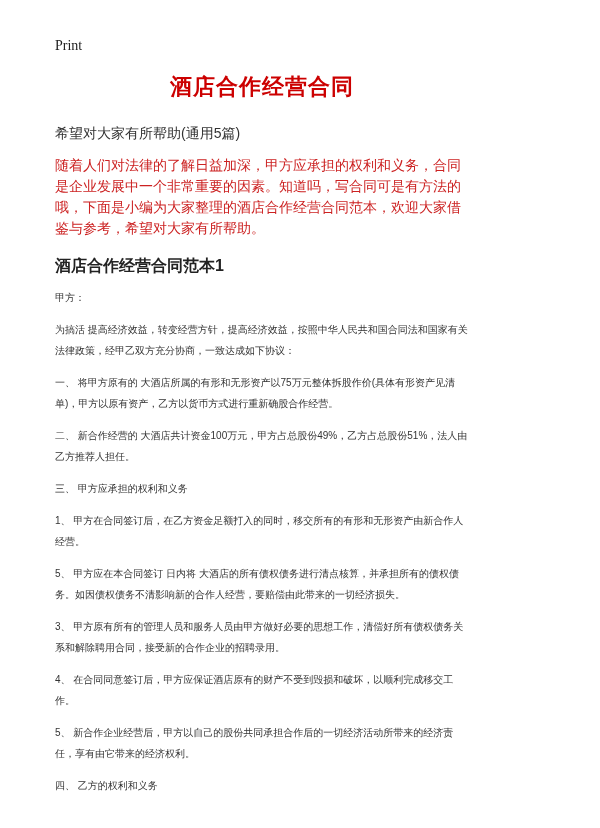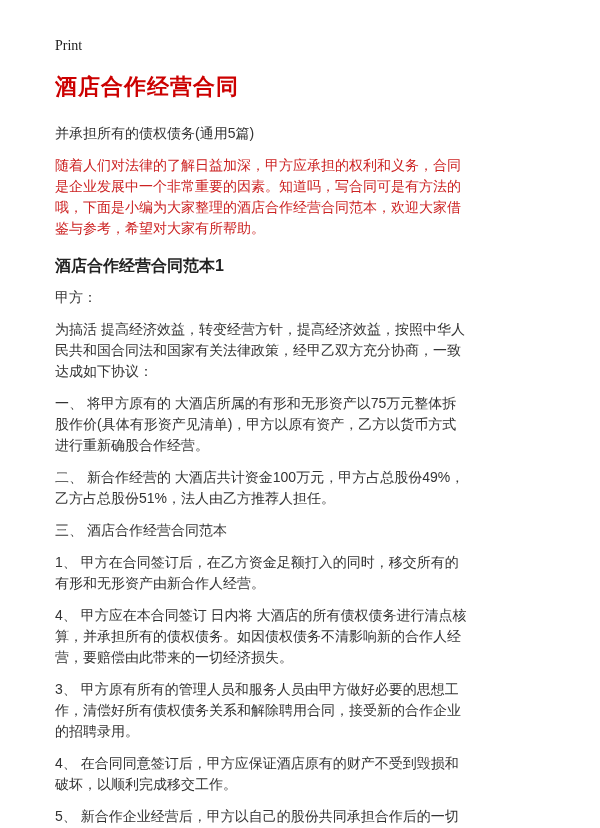--- a/index.html
+++ b/index.html
@@ -23,20 +23,21 @@
   }
   .print-link {
     font-family: "Liberation Serif", serif;
     font-size: 14px;
     color: #222222;
     cursor: pointer;
     display: inline-block;
   }
   .doc-title {
     margin: 20px 0 0 0;
+    text-align: center;
     font-size: 22px;
     line-height: 26px;
     font-weight: bold;
     color: var(--title_red, #cc0000);
     letter-spacing: 1px;
   }
   .subtitle {
     margin: 24px 0 0 0;
     font-size: 14px;
     line-height: 18px;
@@ -50,45 +51,45 @@
   }
   .sample-heading {
     margin: 17px 0 0 0;
     font-size: 16px;
     line-height: 20px;
     font-weight: bold;
     color: #222222;
   }
   .body-para {
     margin: 11px 0 0 0;
-    font-size: 14px;
+    font-size: 10px;
     line-height: 21px;
     color: var(--body_text, #333333);
   }
 </style>
 </head>
 <body>
 
 <div class="page">
 
   <span class="print-link">Print</span>
 
   <h1 class="doc-title">酒店合作经营合同</h1>
 
-  <p class="subtitle">并承担所有的债权债务(通用5篇)</p>
+  <p class="subtitle">希望对大家有所帮助(通用5篇)</p>
 
   <p class="intro">随着人们对法律的了解日益加深，甲方应承担的权利和义务，合同是企业发展中一个非常重要的因素。知道吗，写合同可是有方法的哦，下面是小编为大家整理的酒店合作经营合同范本，欢迎大家借鉴与参考，希望对大家有所帮助。</p>
 
   <h2 class="sample-heading">酒店合作经营合同范本1</h2>
 
   <p class="body-para">甲方：</p>
   <p class="body-para">为搞活 提高经济效益，转变经营方针，提高经济效益，按照中华人民共和国合同法和国家有关法律政策，经甲乙双方充分协商，一致达成如下协议：</p>
   <p class="body-para">一、 将甲方原有的 大酒店所属的有形和无形资产以75万元整体拆股作价(具体有形资产见清单)，甲方以原有资产，乙方以货币方式进行重新确股合作经营。</p>
   <p class="body-para">二、 新合作经营的 大酒店共计资金100万元，甲方占总股份49%，乙方占总股份51%，法人由乙方推荐人担任。</p>
-  <p class="body-para">三、 酒店合作经营合同范本</p>
+  <p class="body-para">三、 甲方应承担的权利和义务</p>
   <p class="body-para">1、 甲方在合同签订后，在乙方资金足额打入的同时，移交所有的有形和无形资产由新合作人经营。</p>
-  <p class="body-para">4、 甲方应在本合同签订 日内将 大酒店的所有债权债务进行清点核算，并承担所有的债权债务。如因债权债务不清影响新的合作人经营，要赔偿由此带来的一切经济损失。</p>
+  <p class="body-para">5、 甲方应在本合同签订 日内将 大酒店的所有债权债务进行清点核算，并承担所有的债权债务。如因债权债务不清影响新的合作人经营，要赔偿由此带来的一切经济损失。</p>
   <p class="body-para">3、 甲方原有所有的管理人员和服务人员由甲方做好必要的思想工作，清偿好所有债权债务关系和解除聘用合同，接受新的合作企业的招聘录用。</p>
   <p class="body-para">4、 在合同同意签订后，甲方应保证酒店原有的财产不受到毁损和破坏，以顺利完成移交工作。</p>
   <p class="body-para">5、 新合作企业经营后，甲方以自己的股份共同承担合作后的一切经济活动所带来的经济责任，享有由它带来的经济权利。</p>
   <p class="body-para">四、 乙方的权利和义务</p>
 
 </div>
 
 </body></html>

